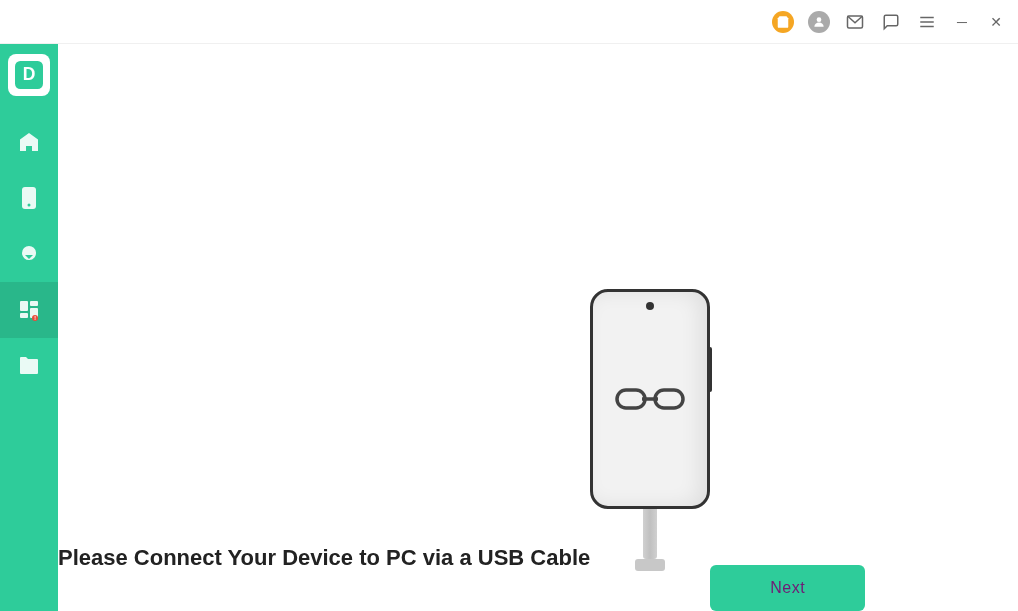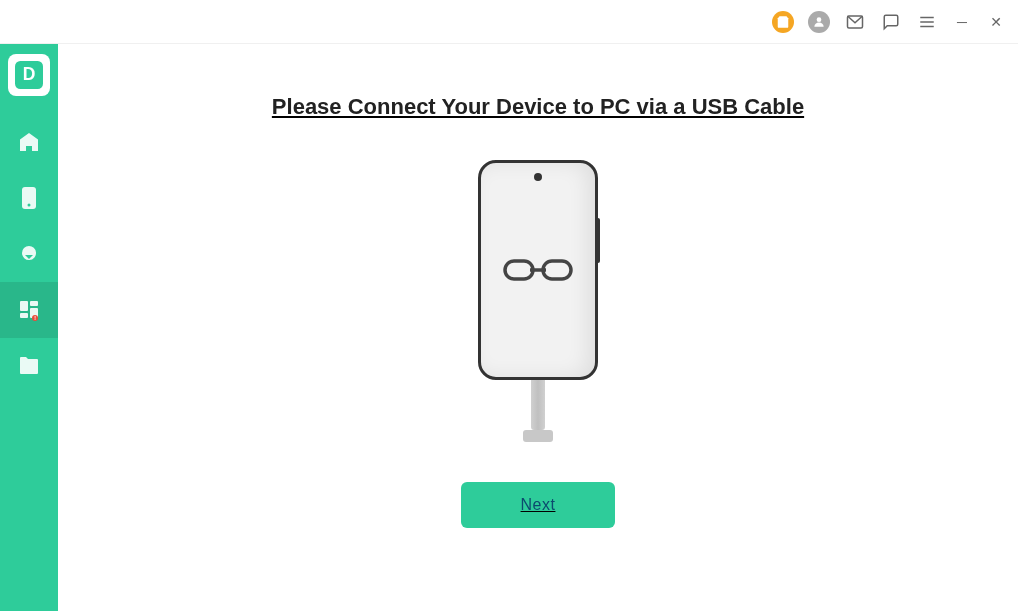--- a/index.html
+++ b/index.html
@@ -109,26 +109,25 @@
     .sidebar-item svg {
       width: 24px;
       height: 24px;
       fill: rgba(255,255,255,0.9);
     }
 
     
     .main-content {
       flex: 1;
       display: flex;
-      flex-direction: column;
-      align-items: center;
+      flex-direction: row;
+      align-items: flex-end;
       justify-content: flex-start;
       padding-top: 50px;
       background: #fff;
-      text-decoration: underline;
     }
 
     .page-title {
       font-size: 22px;
       font-weight: 700;
       color: #222;
       margin-bottom: 40px;
       text-align: center;
     }
 
@@ -179,21 +178,21 @@
 
     .phone-link-icon {
       display: flex;
       align-items: center;
       justify-content: center;
     }
 
     
     .next-btn {
       background: #2ecc9a;
-      color: #0c4a6e;
+      color: #701a75;
       border: none;
       border-radius: 6px;
       padding: 14px 60px;
       font-size: 16px;
       font-weight: 500;
       cursor: pointer;
       letter-spacing: 0.5px;
     }
   </style>
 </head>

